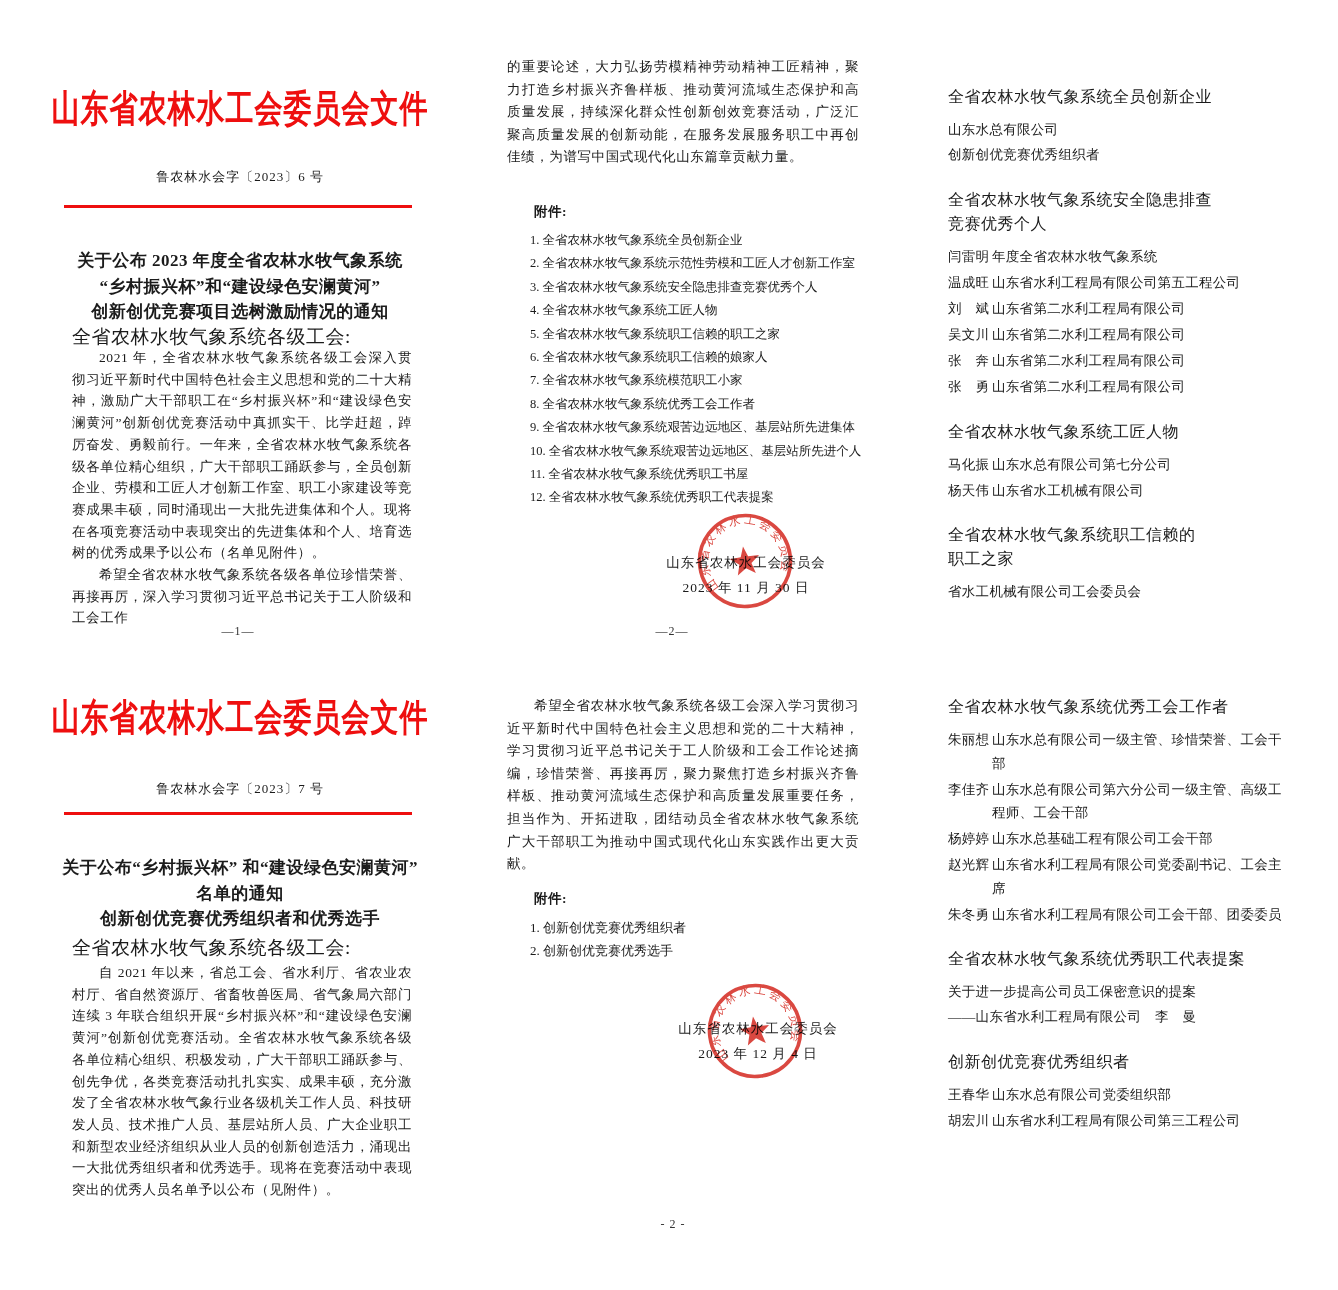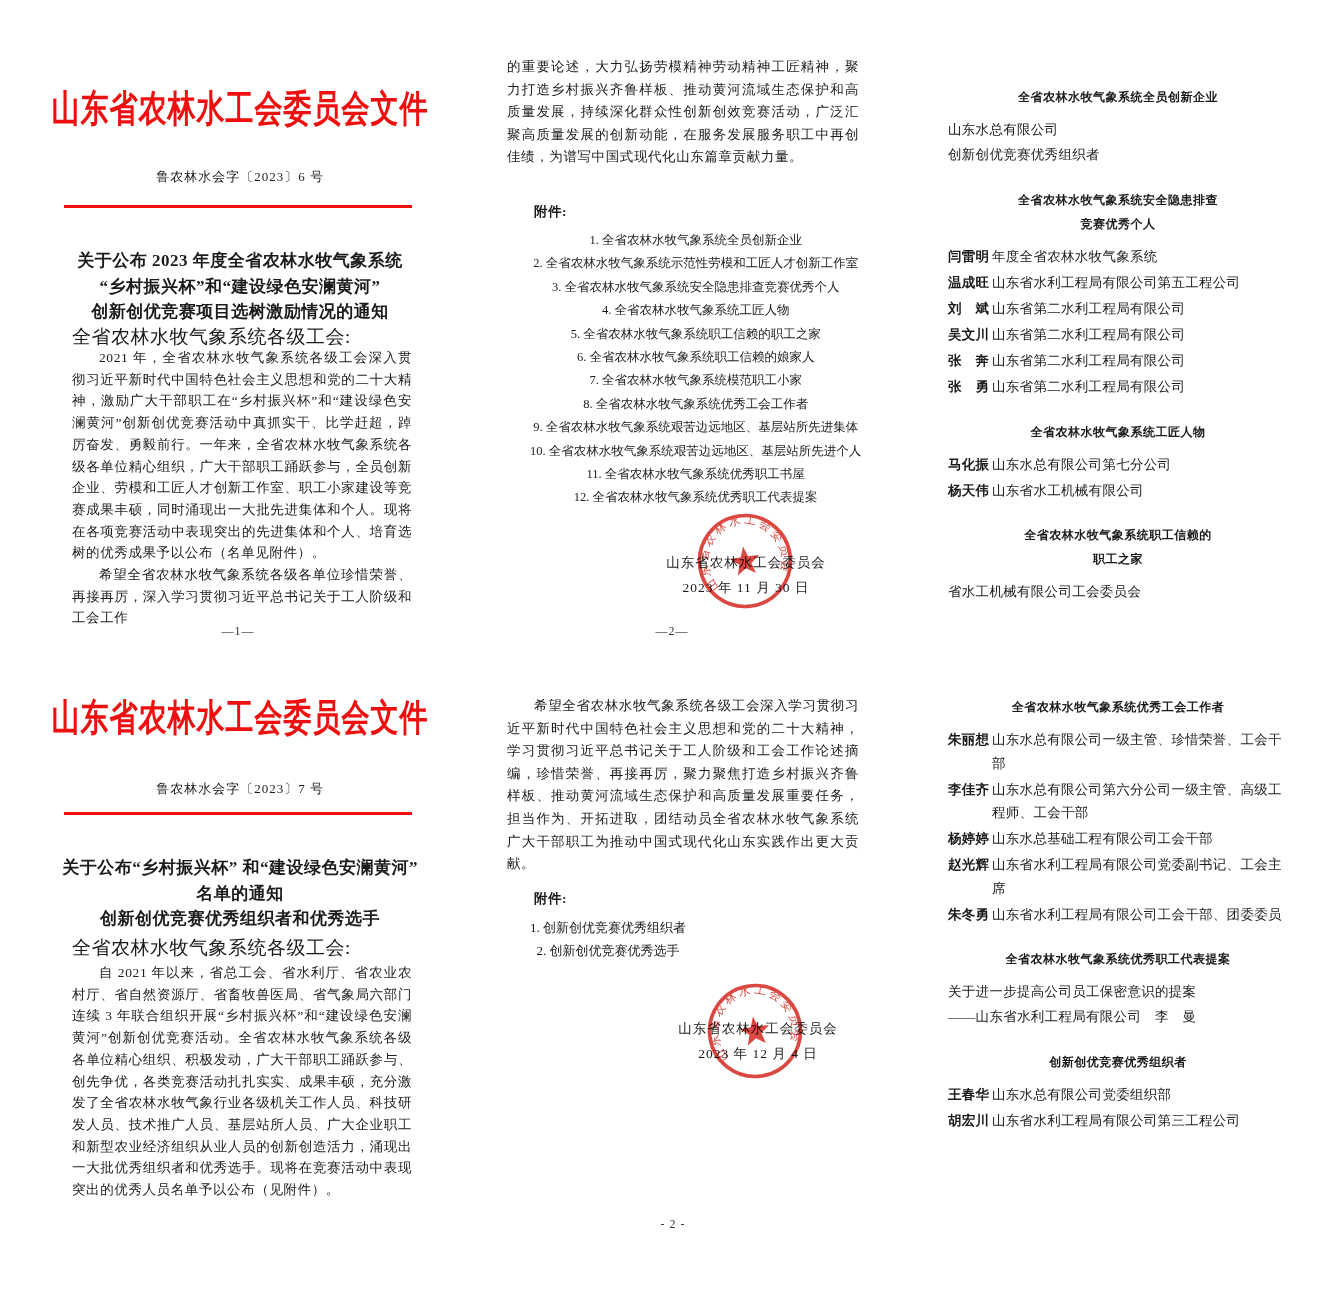--- a/index.html
+++ b/index.html
@@ -15,32 +15,32 @@
   .dtitle{position:absolute;left:40px;width:400px;text-align:center;font-weight:bold;
           font-size:17px;line-height:25.5px;letter-spacing:0.5px;margin-top:28px;}
   .salut{position:absolute;left:72px;font-size:19px;letter-spacing:0.5px;text-align:right;}
   .bodyblock{position:absolute;left:72px;width:340px;font-size:13.5px;line-height:21.7px;
              text-align:justify;letter-spacing:0.6px;}
   .bodyblock p{margin:0;text-indent:2em;}
   .bodyblock p.noindent{text-indent:0;}
   .midblock{left:61px;width:352px;line-height:22.6px;}
   .attlabel{position:absolute;left:88px;font-size:13.5px;font-weight:bold;letter-spacing:0.5px;}
   .attlist{position:absolute;left:84px;font-size:12.5px;line-height:23.4px;white-space:nowrap;letter-spacing:0;}
-  .attlist div{height:23.4px;text-align:center;}
+  .attlist div{height:23.4px;}
   .sig{position:absolute;text-align:center;font-size:13.5px;letter-spacing:1px;width:264px;}
   .pageno{position:absolute;font-size:12px;letter-spacing:1px;width:400px;text-align:center;color:#333;}
   .seal{position:absolute;mix-blend-mode:multiply;opacity:0.85;}
 
   .awards{position:absolute;left:56px;width:340px;font-size:13.5px;letter-spacing:0.3px;}
-  .sec-title{font-weight:bold;font-size:12px;line-height:24px;text-align:center;
+  .sec-title{font-weight:normal;font-size:16px;line-height:24px;
              letter-spacing:0.5px;margin:21px 0 9px 0;}
   .sec-title.first{margin-top:0;}
   .row{line-height:24.5px;}
   .entry{display:flex;line-height:23.5px;margin-bottom:2.5px;}
-  .entry .nm{flex:0 0 44px;white-space:nowrap;font-weight:bold;}
+  .entry .nm{flex:0 0 44px;white-space:nowrap;}
   .entry .og{flex:1;}
 </style>
 </head>
 <body>
 
 <div class="canvas">
 
   <div class="page" style="left:0;top:0">
     <div class="red-head" style="top:90px">山东省农林水工会委员会文件</div>
     <div class="docno" style="top:168px">鲁农林水会字〔2023〕6 号</div>

